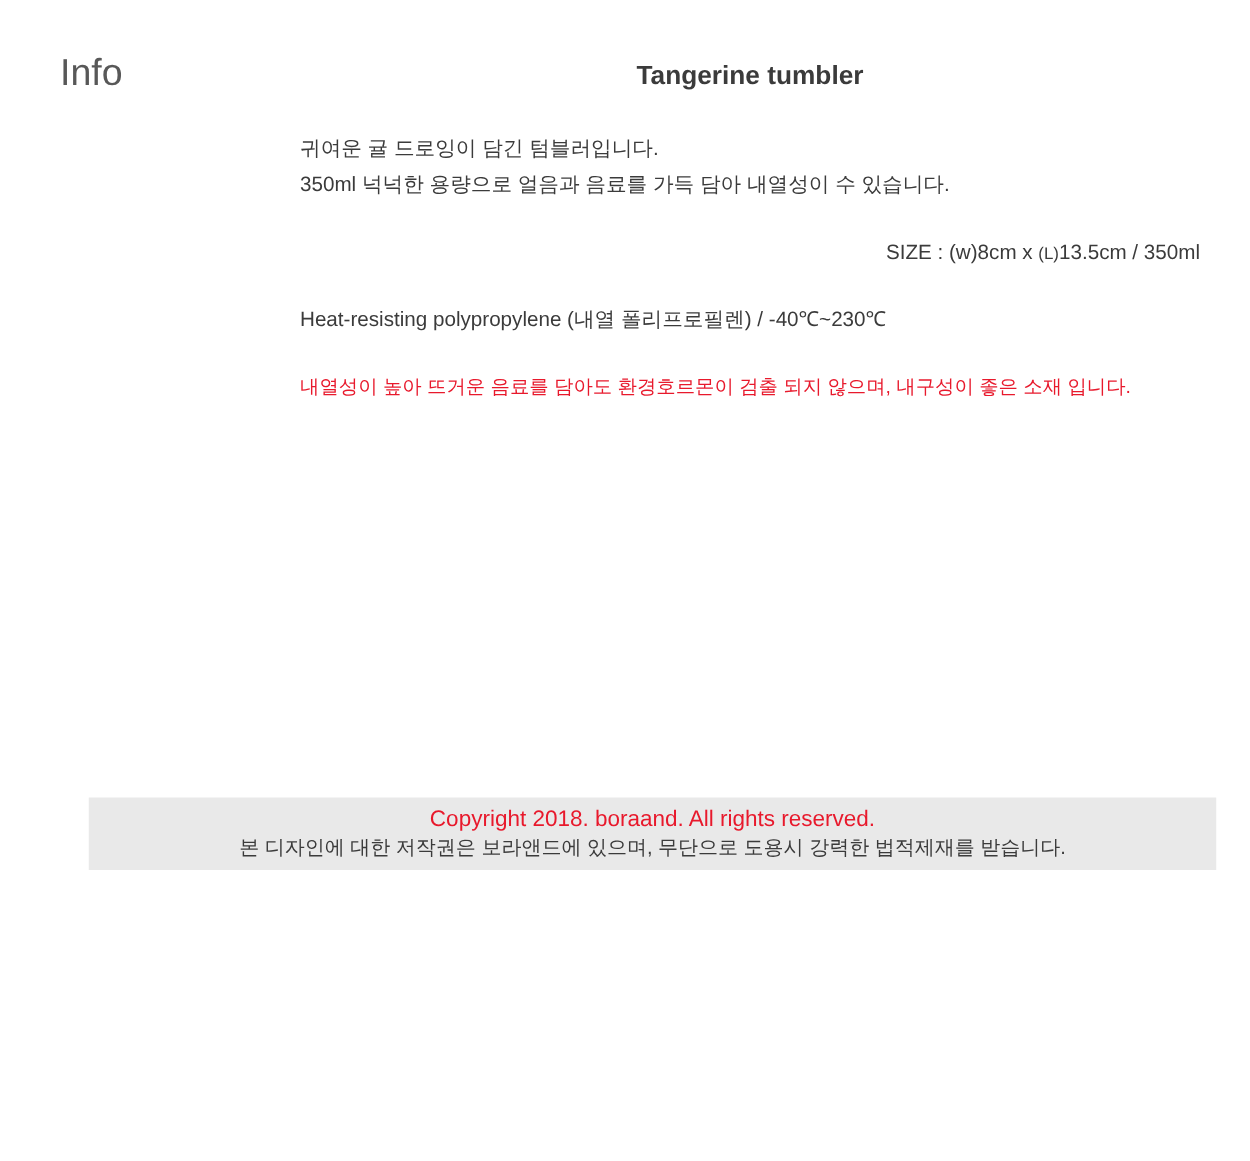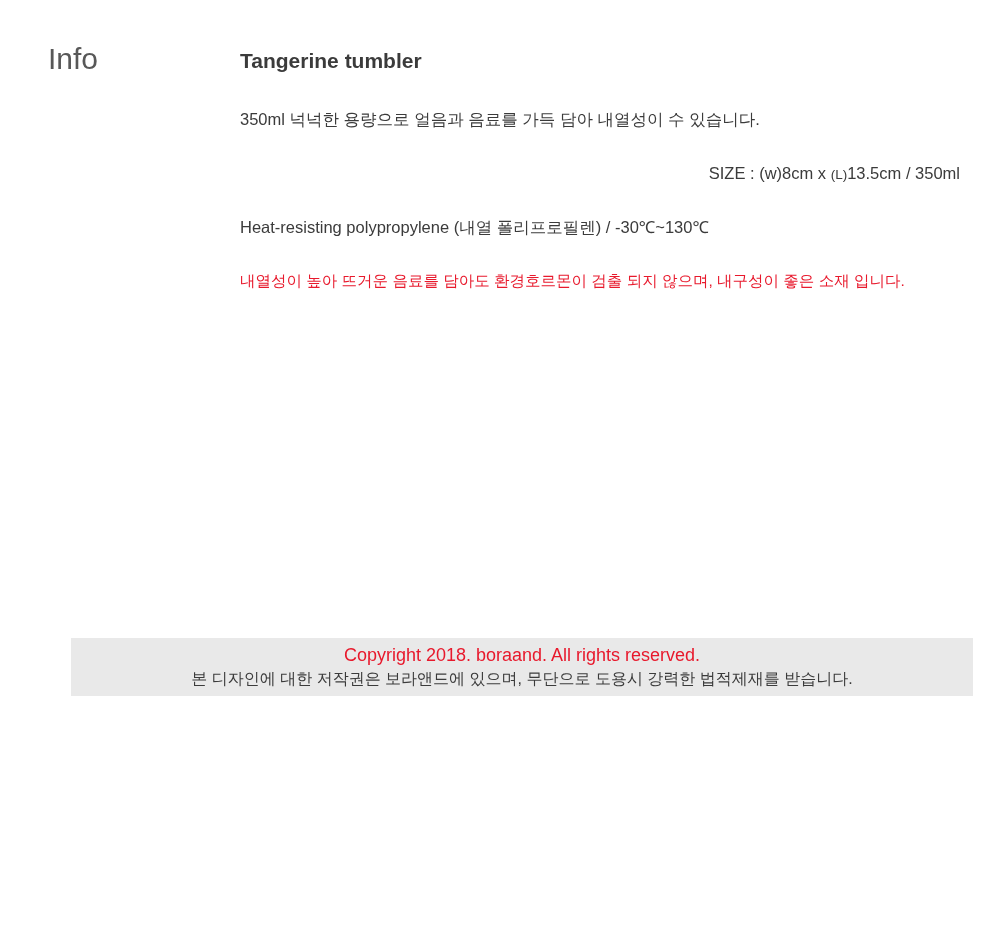--- a/index.html
+++ b/index.html
@@ -39,20 +39,21 @@
     top: 48px;
     width: 720px;
   }
 
   .product-title {
     font-size: 21px;
     font-weight: 700;
     color: #3b3b3b;
     line-height: 1.2;
     margin: 0 0 32px 0;
+    text-align: center;
   }
 
   .desc-block {
     font-size: 16.5px;
     color: #3b3b3b;
     line-height: 1.75;
     margin: 0 0 26px 0;
   }
 
   .size-line {
@@ -120,28 +121,29 @@
 
 <div class="page">
 
   <div class="info-label">Info</div>
 
   <div class="content">
 
     <h1 class="product-title">Tangerine tumbler</h1>
 
     <div class="desc-block">
+      <div>귀여운 귤 드로잉이 담긴 텀블러입니다.</div>
       <div>350ml 넉넉한 용량으로 얼음과 음료를 가득 담아 내열성이 수 있습니다.</div>
     </div>
 
     <div class="size-line">
       <span>SIZE : (w)</span><span>8cm x </span><span class="sub">(L)</span><span>13.5cm / 350ml</span>
     </div>
 
-    <div class="material-line">Heat-resisting  polypropylene (내열 폴리프로필렌) / -30℃~130℃</div>
+    <div class="material-line">Heat-resisting  polypropylene (내열 폴리프로필렌) / -40℃~230℃</div>
 
     <div class="note-block">
       <div class="note-body">내열성이 높아 뜨거운 음료를 담아도 환경호르몬이 검출 되지 않으며, 내구성이 좋은 소재 입니다.</div>
     </div>
 
   </div>
 
   <div class="copyright-bar">
     <div class="copyright-en">Copyright 2018. boraand. All rights reserved.</div>
     <div class="copyright-kr">본 디자인에 대한 저작권은 보라앤드에 있으며, 무단으로 도용시 강력한 법적제재를 받습니다.</div>

